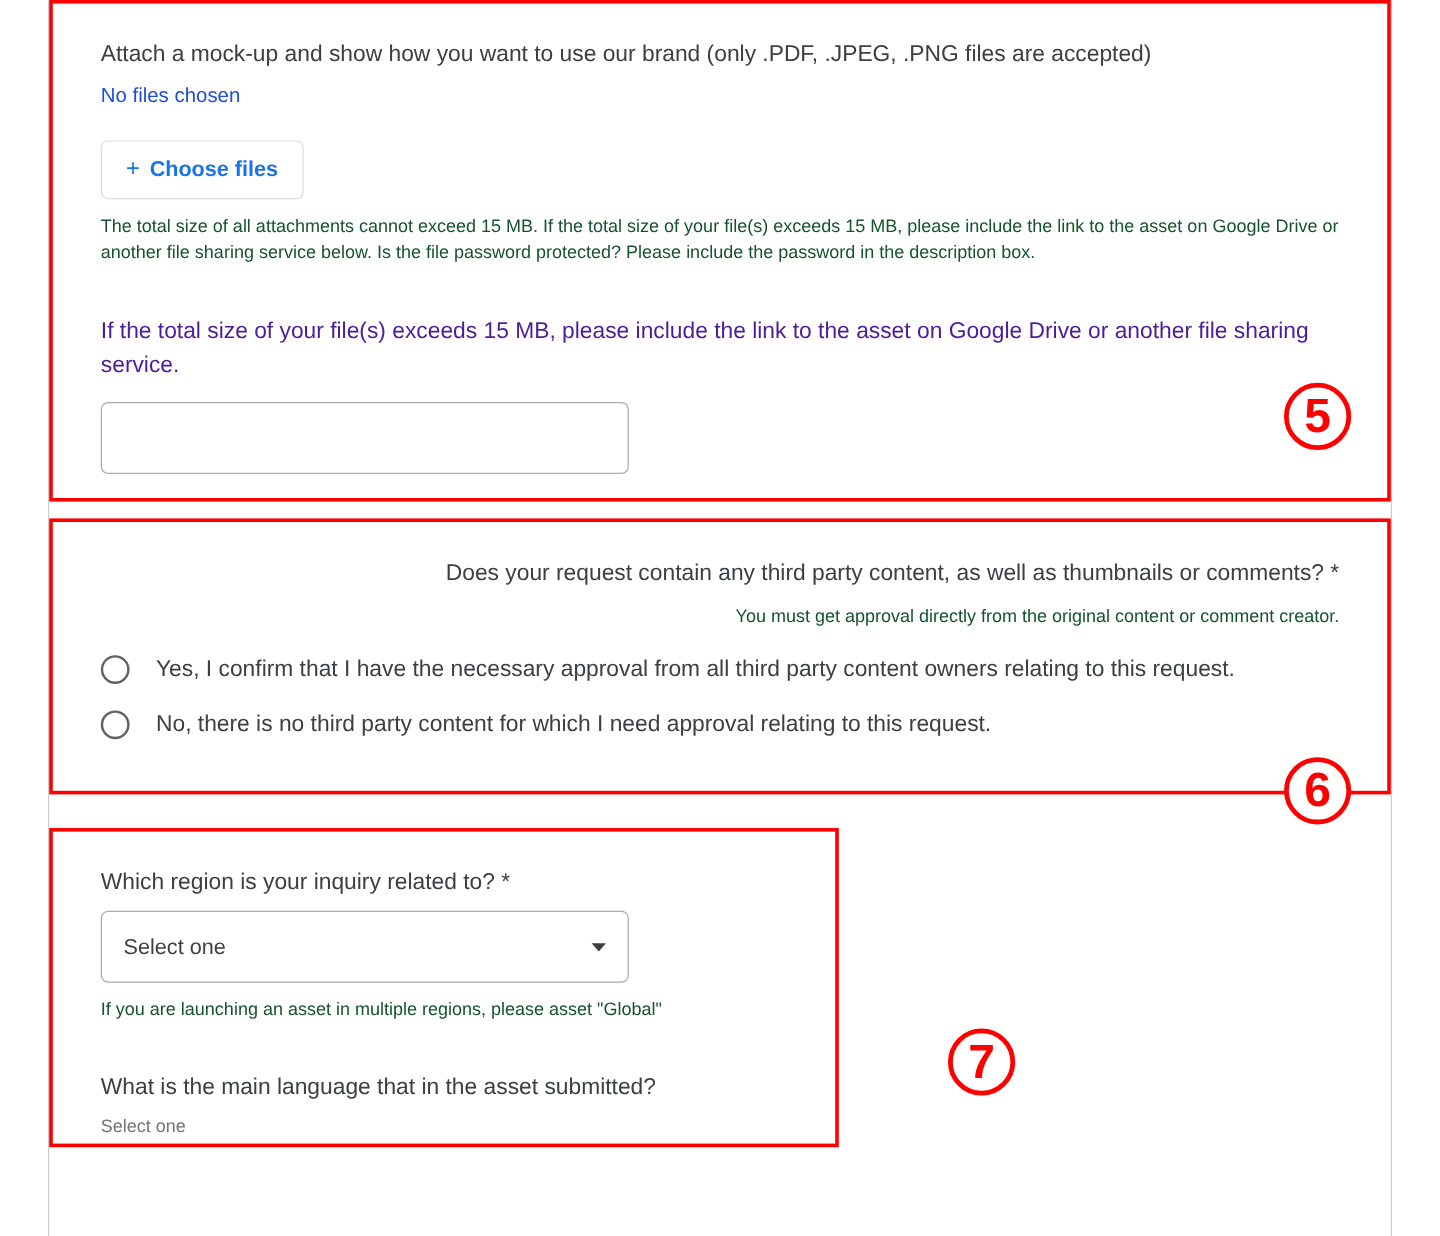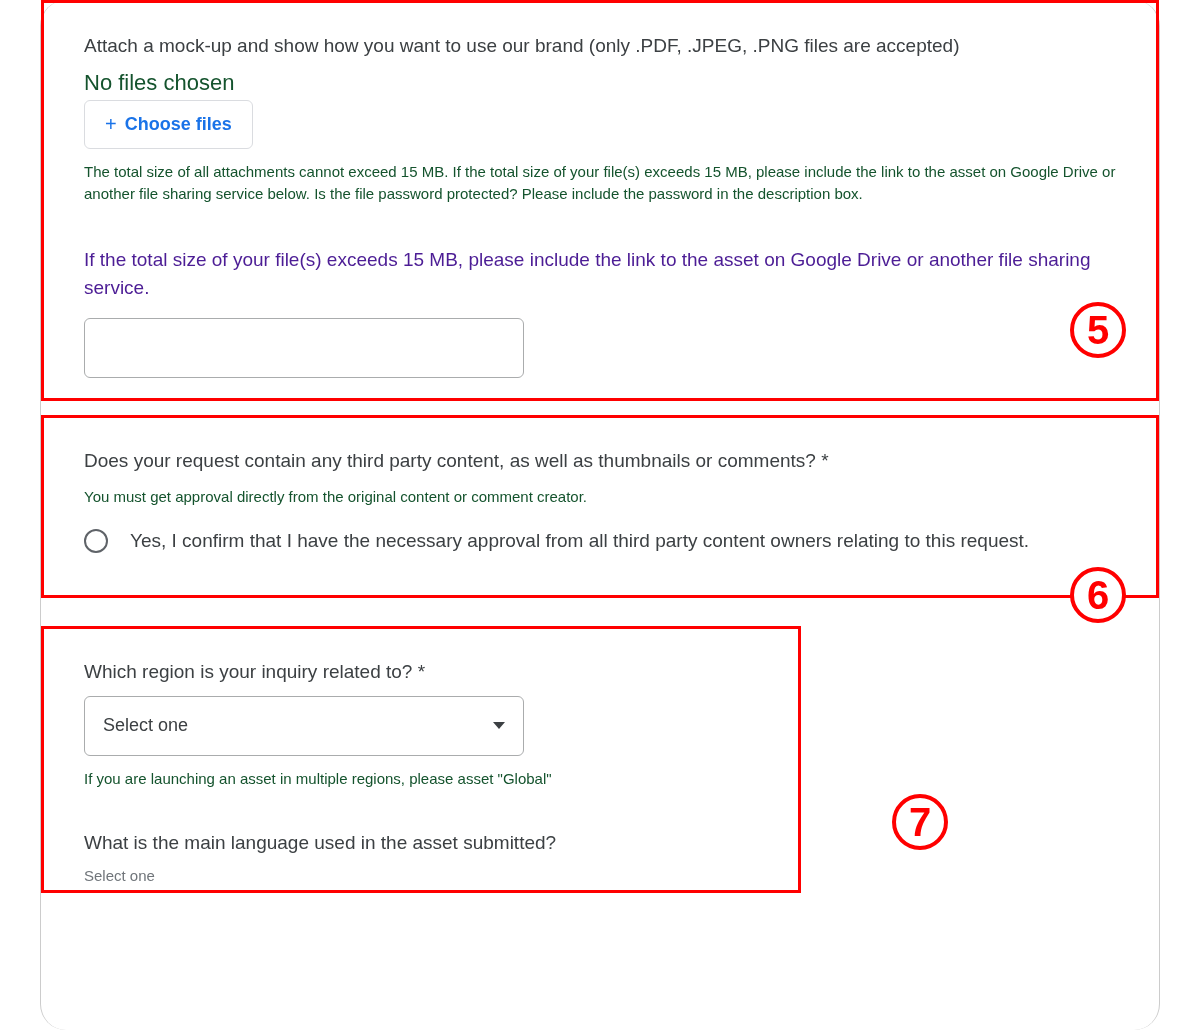--- a/index.html
+++ b/index.html
@@ -12,41 +12,40 @@
       background: #fff;
       padding: 0 40px;
       width: 1200px;
       color: #3c4043;
     }
     .outer-frame {
       border-left: 1px solid #ccc;
       border-right: 1px solid #ccc;
       padding: 0;
       min-height: 1030px;
-      border-radius: 26px;
     }
     .redbox {
       border: 3px solid #ff0000;
       margin: 0;
       padding: 30px 40px 20px 40px;
       position: relative;
     }
     .box-gap {
       height: 14px;
     }
     .question {
       font-size: 19px;
       color: #3c4043;
       margin-bottom: 10px;
       line-height: 1.4;
     }
     .subtext {
-      font-size: 22px;
-      color: #14532d;
-      margin-bottom: 4px;
+      font-size: 17px;
+      color: #1d4ed8;
+      margin-bottom: 27px;
     }
     .helper {
       font-size: 15px;
       color: #14532d;
       line-height: 1.5;
       margin-top: 12px;
       margin-bottom: 10px;
     }
     .choose-files-btn {
       display: inline-flex;
@@ -141,37 +140,38 @@
     }
     .badge-5 {
       right: 30px;
       bottom: 40px;
     }
     .badge-6 {
       right: 30px;
       bottom: -28px;
     }
     .redbox-7 {
-      width: 760px;
+      width: 658px;
       padding-bottom: 6px;
     }
     .badge-7 {
       right: -150px;
       bottom: 40px;
     }
     .sec7-block2 {
       margin-top: 40px;
     }
     .sec7-bottom {
       font-size: 15px;
       color: #70757a;
       margin-top: 8px;
     }
     .box6 {
       padding-bottom: 40px;
+      text-align: right;
     }
   </style>
 </head>
 <body>
 
 <div class="outer-frame">
 
   <div class="redbox">
     <div class="question">Attach a mock-up and show how you want to use our brand (only .PDF, .JPEG, .PNG files are accepted)</div>
     <div class="subtext">No files chosen</div>
@@ -189,36 +189,40 @@
 
   <div class="redbox box6">
     <div class="question">Does your request contain any third party content, as well as thumbnails or comments? *</div>
     <div class="helper">You must get approval directly from the original content or comment creator.</div>
 
     <div class="radio-row">
       <div class="radio-circle"></div>
       <div class="radio-label">Yes, I confirm that I have the necessary approval from all third party content owners relating to this request.</div>
     </div>
 
+    <div class="radio-row">
+      <div class="radio-circle"></div>
+      <div class="radio-label">No, there is no third party content for which I need approval relating to this request.</div>
+    </div>
 
     <div class="badge badge-6">6</div>
   </div>
 
   <div class="box-gap"></div>
   <div class="box-gap"></div>
 
   <div class="redbox redbox-7">
     <div class="question">Which region is your inquiry related to? *</div>
     <div class="select-wrap">
       <span class="select-text">Select one</span>
       <span class="caret"></span>
     </div>
     <div class="helper">If you are launching an asset in multiple regions, please asset "Global"</div>
 
     <div class="sec7-block2">
-      <div class="question">What is the main language used in the asset submitted?</div>
+      <div class="question">What is the main language that in the asset submitted?</div>
       <div class="sec7-bottom">Select one</div>
     </div>
 
     <div class="badge badge-7">7</div>
   </div>
 
 </div>
 
 </body></html>

